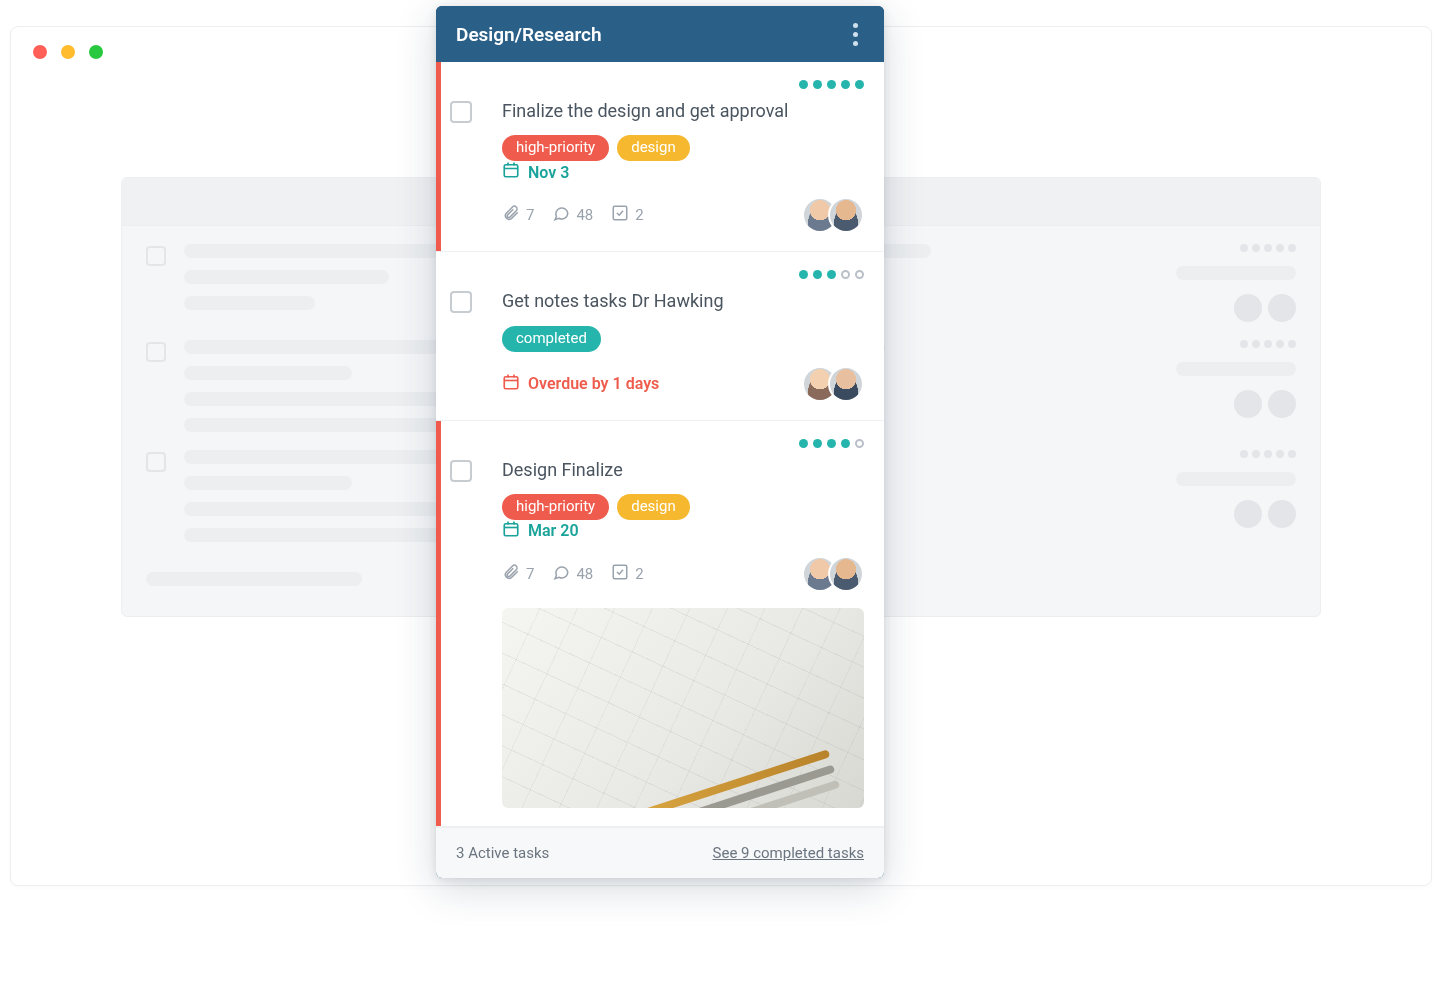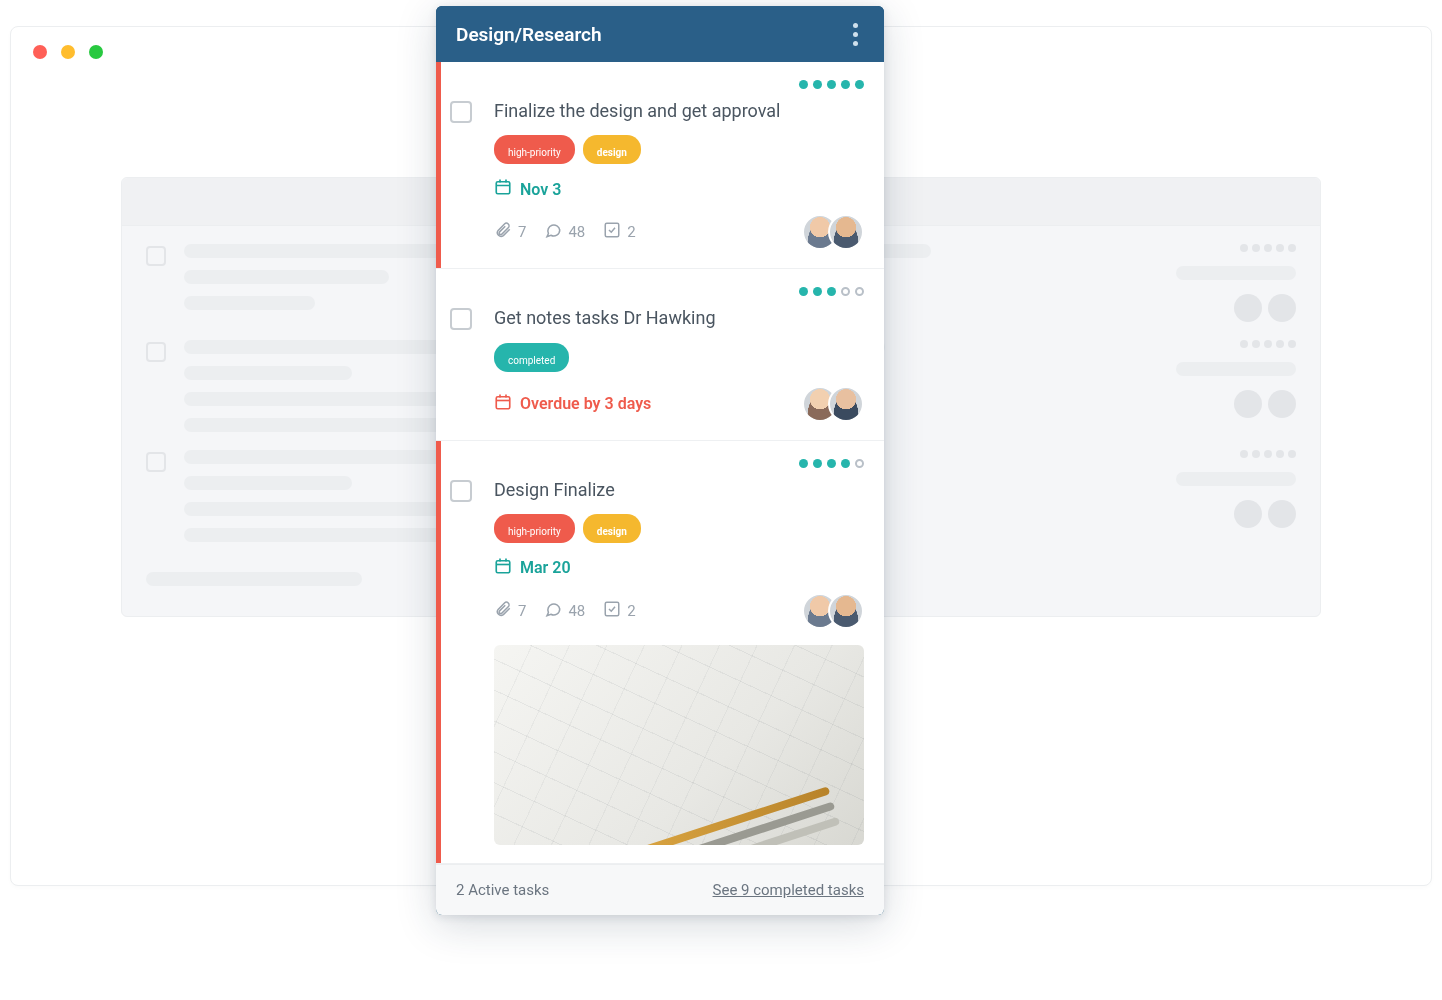--- a/index.html
+++ b/index.html
@@ -120,40 +120,40 @@
 }
 .progress-dots {
   display:flex; gap:5px; justify-content:flex-end; margin-bottom:10px;
 }
 .progress-dots span {
   width:9px; height:9px; border-radius:50%;
 }
 .pd-fill { background:#26b5ac; }
 .pd-empty { background:#fff; border:2px solid #b9c0c8; width:9px; height:9px; }
 
-.card-main { display:flex; gap:22px; align-items:flex-start;}
+.card-main { display:flex; gap:30px; align-items:flex-start;}
 .checkbox {
   width:22px; height:22px; border:2px solid #c7ccd1; border-radius:4px; flex-shrink:0; margin-top:2px;
 }
 .card-body { flex:1; min-width:0;}
 .task-title { font-size:18px; color:#4a5560; font-weight:400; line-height:1.35;}
 .tags { display:flex; gap:8px; margin-top:12px; flex-wrap:wrap;}
 .tag {
-  padding: 13px 14px 6px;
+  padding: 5px 14px 6px;
   border-radius: 14px;
-  font-size:10px;
+  font-size:15px;
   color:#fff;
   line-height:1;
 }
 .tag-red { background:#ef5b4c;}
-.tag-yellow { background:#f5b82e;font-weight:bold;}
+.tag-yellow { background:#f5b82e;}
 .tag-teal { background:#26b5ac;}
 
 .date-row {
-  display:flex; align-items:center; gap:8px; margin-top:14px;
+  display:flex; align-items:center; gap:8px; 
   font-size:16px; font-weight:600;
 }
 .date-row.teal { color:#1aa39a;}
 .date-row.red { color:#ef5b4c;}
 .cal-icon { width:18px; height:18px; display:inline-block;}
 
 .meta-row {
   display:flex; align-items:center; justify-content:space-between; margin-top:14px;
 }
 .stats { display:flex; gap:18px; align-items:center; color:#9aa3ad; font-size:15px;}
@@ -407,21 +407,21 @@
               <span class="tag tag-teal">completed</span>
             </div>
         <div class="meta-row">
       <div class="date-row red" style="margin-top:0">
         <span><svg class="cal-icon" viewBox="0 0 24 24" fill="none" stroke="#ef5b4c" stroke-width="2.2">
                     <rect x="3" y="5" width="18" height="16" rx="2"></rect>
                     <line x1="3" y1="10" x2="21" y2="10"></line>
                     <line x1="8" y1="2" x2="8" y2="6"></line>
                     <line x1="16" y1="2" x2="16" y2="6"></line>
                   </svg></span>
-        <span>Overdue by 3 days</span>
+        <span>Overdue by 1 days</span>
       </div>
       <div class="avatars">
                 <span class="avatar">
                   <span class="avatar-face v3"></span>
                 </span>
                 <span class="avatar">
                   <span class="avatar-face v4"></span>
                 </span>
               </div>
     </div>
@@ -485,17 +485,17 @@
                 </span>
               </div>
             </div>
         <div class="attachment-preview"></div>
       </div>
     </div>
   </div>
     </div>
 
   <div class="panel-footer">
-    <span>2 Active tasks</span>
+    <span>3 Active tasks</span>
     <span class="footer-link">See 9 completed tasks</span>
   </div>
 
 </div>
 
 </body></html>

